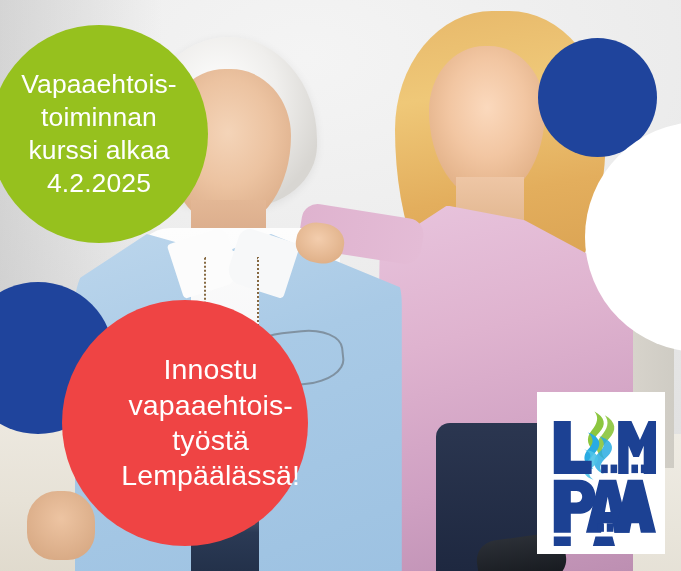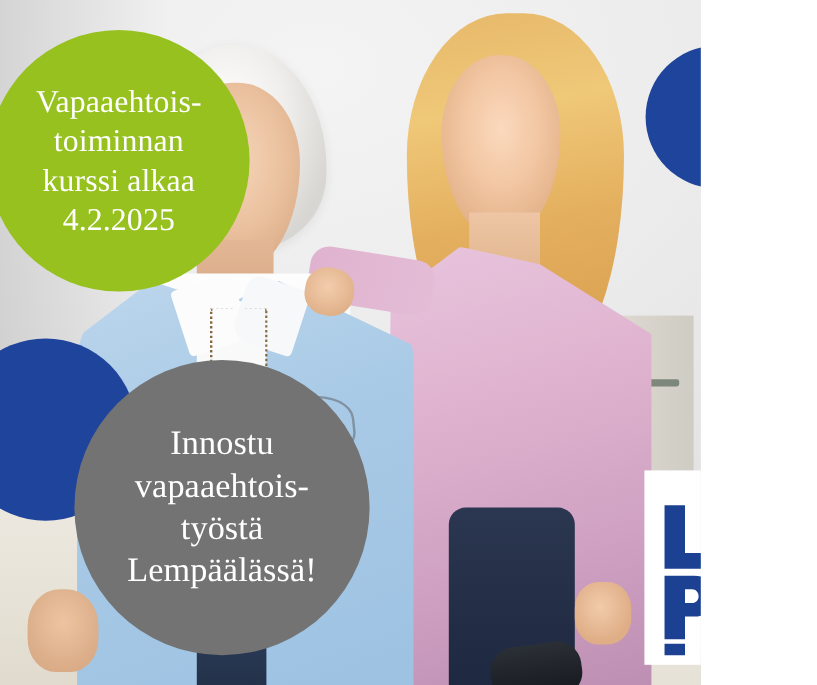--- a/index.html
+++ b/index.html
@@ -2,24 +2,24 @@
 <html><head>
 <meta charset="utf-8">
 <style>
   html, body {
     margin: 0;
     padding: 0;
     background: #ffffff;
   }
   #poster {
     position: relative;
-    width: 584px;
+    width: 681px;
     height: 571px;
     overflow: hidden;
-    font-family: Liberation Serif, serif;
+    font-family: Liberation Sans, sans-serif;
     background: #e9e9ea;
   }
 
   
   .photo {
     position: absolute;
     inset: 0;
     overflow: hidden;
   }
   .wall {
@@ -293,21 +293,21 @@
   <div class="circle c-navy-top" style="background: rgb(31, 68, 156);"></div>
   <div class="circle c-white-tr" style="background: rgb(255, 255, 255);"></div>
 
   <div class="circle c-green" style="background: rgb(150, 193, 30);">
     <div class="bubble-text" style="color: rgb(255, 255, 255);">Vapaaehtois-
 toiminnan
 kurssi alkaa
 4.2.2025</div>
   </div>
 
-  <div class="circle c-lightblue" style="background: #737373;">
+  <div class="circle c-lightblue" style="background: #ef4444; justify-content: flex-end;">
     <div class="bubble-text" style="color: rgb(255, 255, 255);">Innostu
 vapaaehtois-
 työstä
 Lempäälässä!</div>
   </div>
 
   <div class="logo-box">
     <div class="logo-inner">
       <svg class="logo-svg" viewBox="0 0 112 150">
 

